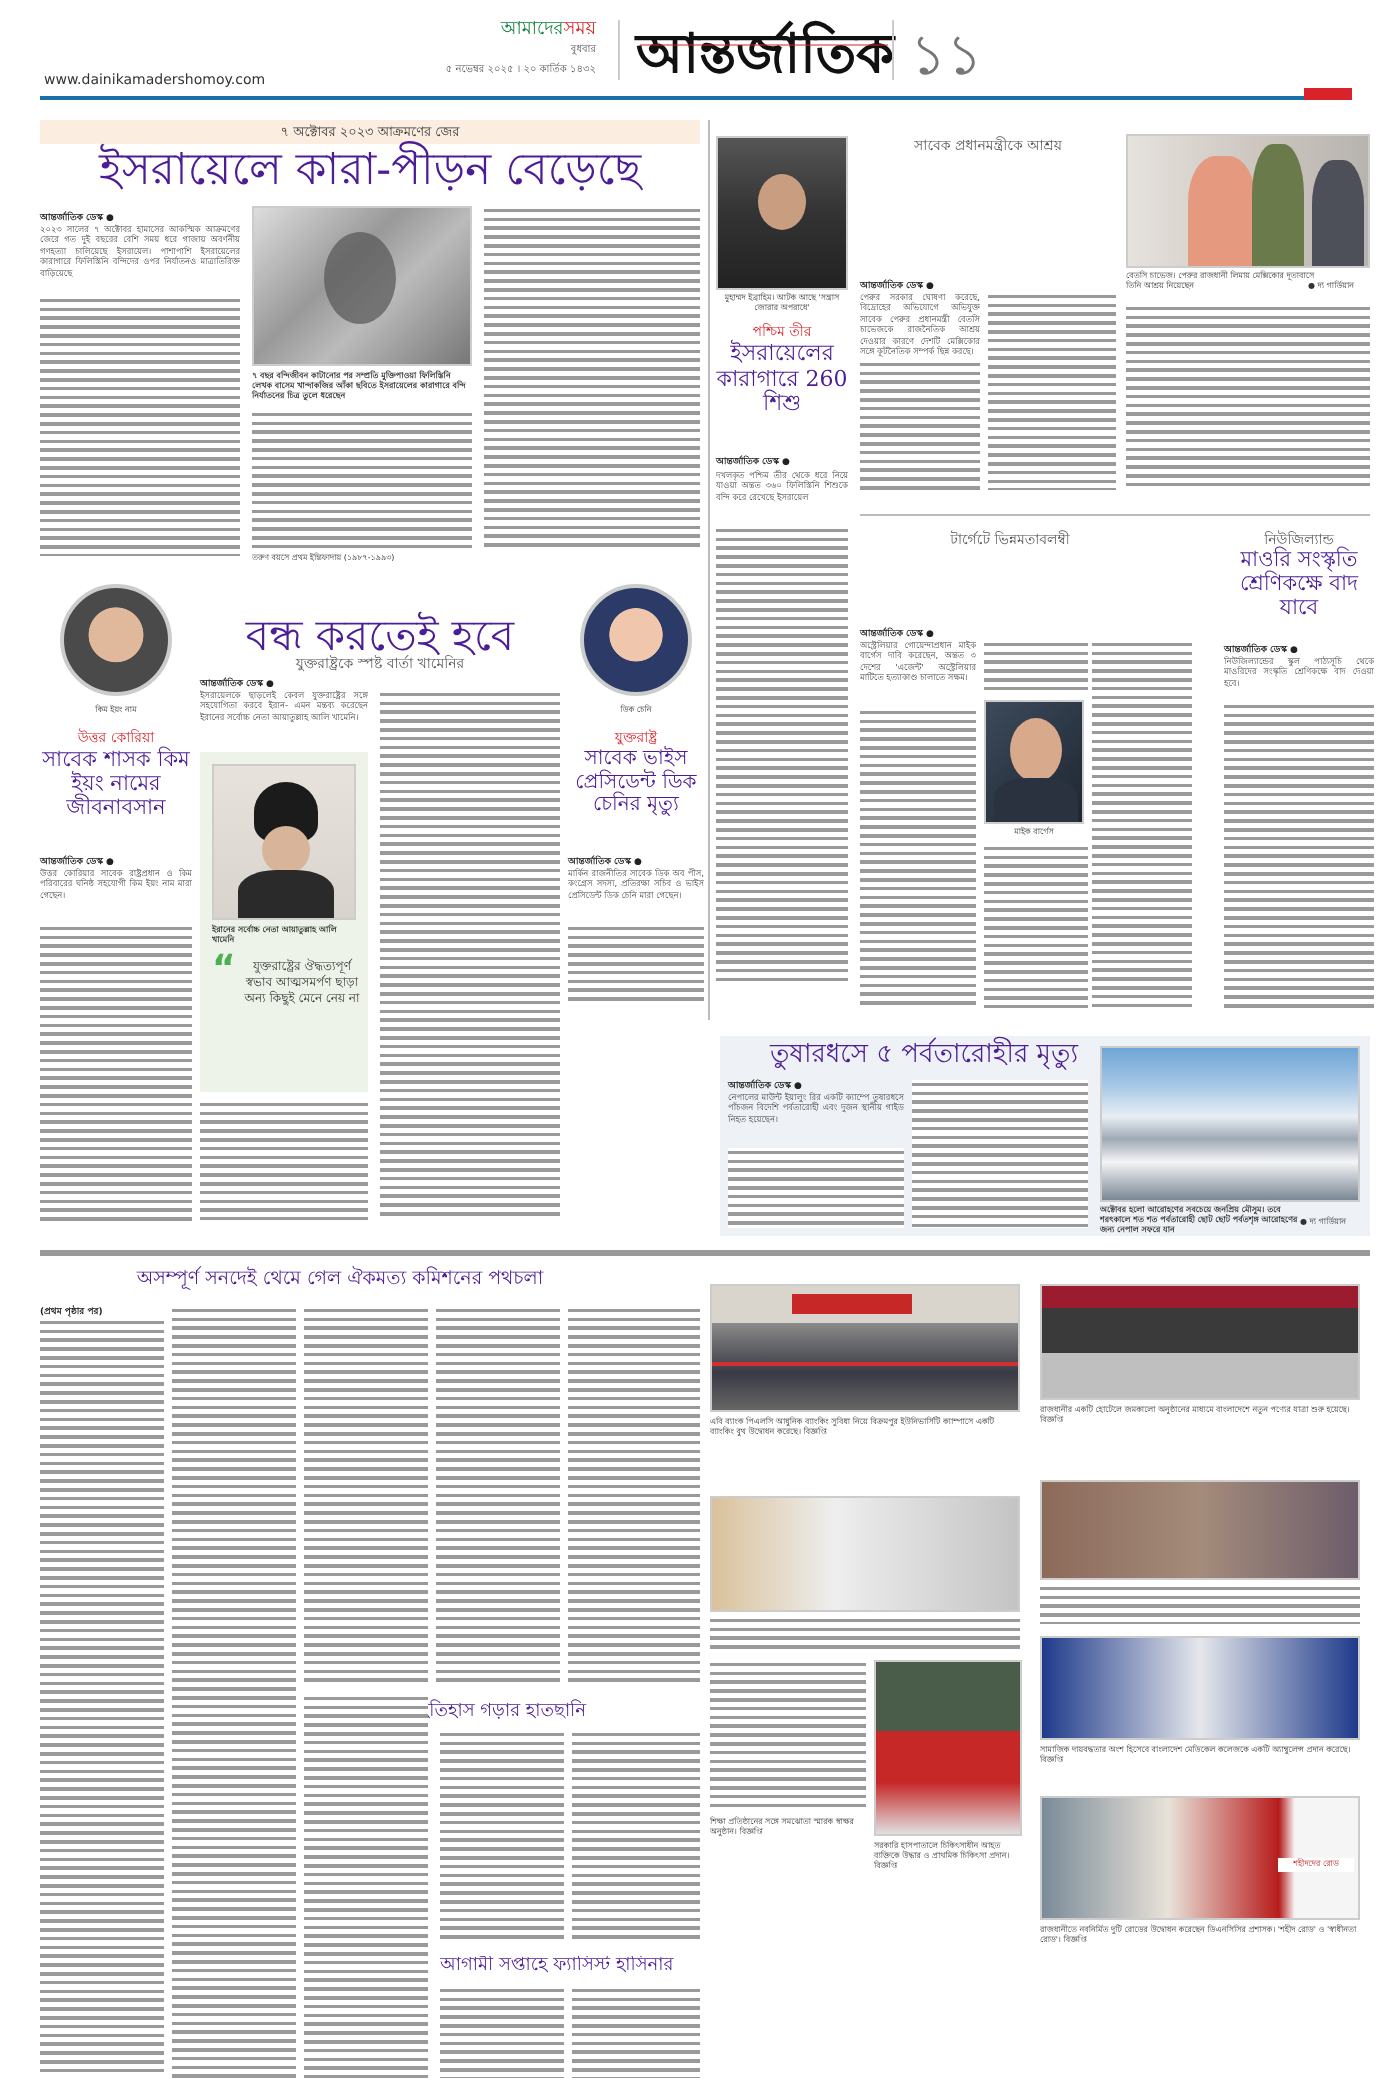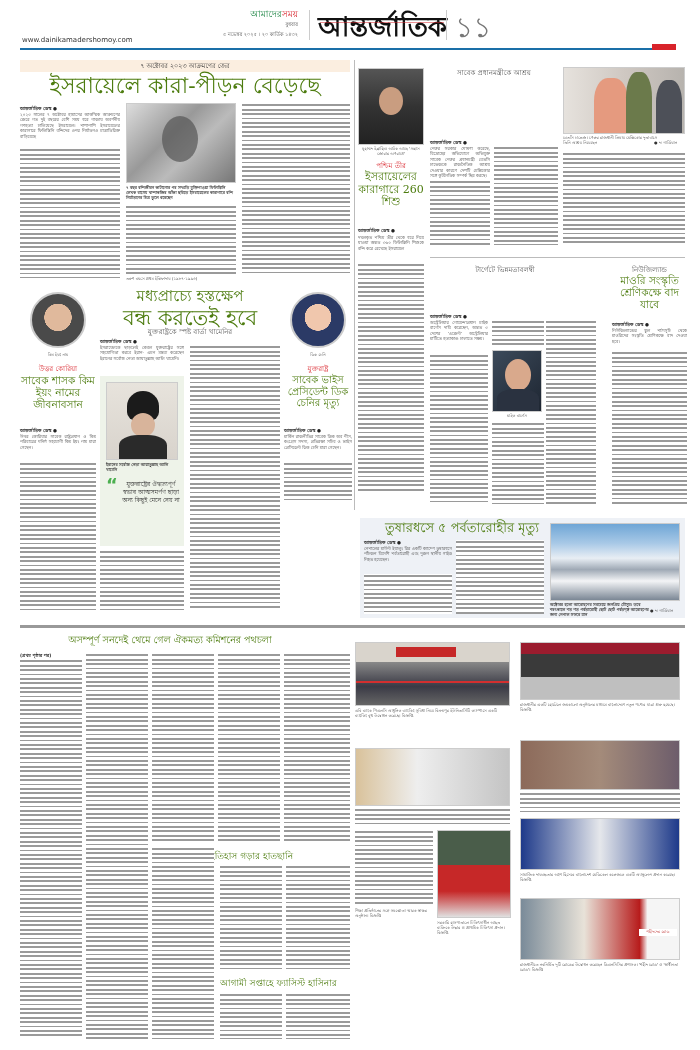--- a/index.html
+++ b/index.html
@@ -1,20 +1,20 @@
 <!DOCTYPE html>
 <html><head>
 <meta charset="utf-8">
 <style>
 *{box-sizing:border-box;margin:0;padding:0}
 body{width:700px;height:1050px;background:#fff;font-family:"DejaVu Sans",sans-serif;color:#222;position:relative;overflow:hidden}
 .abs{position:absolute}
 .txt{font-size:4.2px;line-height:5.4px;color:#444;text-align:justify;overflow:hidden}
 .lines{background:repeating-linear-gradient(#fff 0 1.4px,#9a9a9a 1.4px 3.2px,#fff 3.2px 4.4px);}
-.hl{font-family:"DejaVu Serif",serif;color:#4d7c0f;text-align:center;line-height:1.15}
+.hl{font-family:"DejaVu Serif",serif;color:#4c1d95;text-align:center;line-height:1.15}
 .kick{color:#d8232a;text-align:center;font-family:"DejaVu Sans",sans-serif}
 .cap{font-size:4px;line-height:5px;color:#333}
 .photo{border:1px solid #ccc;overflow:hidden}
 .rule{background:#bbb}
 </style>
 </head>
 <body>
 
 <div class="abs" style="left:0;top:0;width:700px;height:52px">
   <div class="abs" style="left:22px;top:36px;font-size:7px;color:#333">www.dainikamadershomoy.com</div>
@@ -73,21 +73,20 @@
     <div style="position:absolute;left:92px;top:12px;width:26px;height:55px;border-radius:40% 40% 0 0;background:#4d5058"></div>
   </div>
   <div class="abs cap" style="left:133px;top:75px;width:96px">বেতসি চাভেজ। পেরুর রাজধানী লিমায় মেক্সিকোর দূতাবাসে তিনি আশ্রয় নিয়েছেন</div>
   <div class="abs cap" style="left:224px;top:80px;width:40px">● দ্য গার্ডিয়ান</div>
   <div class="abs lines" style="left:133px;top:92px;width:122px;height:93px"></div>
 </div>
 
 <div class="abs rule" style="left:430px;top:257px;width:255px;height:1px"></div>
 
 <div class="abs" style="left:100px;top:288px;width:180px;height:330px">
-  <div class="abs hl" style="left:0;top:0;width:180px;font-size:15px">মধ্যপ্রাচ্যে হস্তক্ষেপ</div>
   <div class="abs hl" style="left:0;top:18px;width:180px;font-size:21px">বন্ধ করতেই হবে</div>
   <div class="abs" style="left:0;top:38px;width:180px;text-align:center;font-size:7px;color:#555">যুক্তরাষ্ট্রকে স্পষ্ট বার্তা খামেনির</div>
   <div class="abs" style="left:0;top:51px;font-size:4.5px;font-weight:bold">আন্তর্জাতিক ডেস্ক ●</div>
   <div class="abs txt" style="left:0;top:57px;width:84px;height:27px">ইসরায়েলকে ছাড়লেই কেবল যুক্তরাষ্ট্রের সঙ্গে সহযোগিতা করবে ইরান- এমন মন্তব্য করেছেন ইরানের সর্বোচ্চ নেতা আয়াতুল্লাহ আলি খামেনি।</div>
   <div class="abs" style="left:0;top:88px;width:84px;height:170px;background:#eef3e9">
     <div class="abs photo" style="left:6px;top:6px;width:72px;height:78px;background:linear-gradient(#e7e3dc,#d8d3cc)">
       <div style="position:absolute;left:20px;top:8px;width:32px;height:30px;border-radius:50% 50% 30% 30%;background:#1b1b1b"></div>
       <div style="position:absolute;left:24px;top:30px;width:24px;height:24px;border-radius:50%;background:#d8b49b"></div>
       <div style="position:absolute;left:12px;top:52px;width:48px;height:26px;border-radius:40% 40% 0 0;background:#2a2a2a"></div>
     </div>

